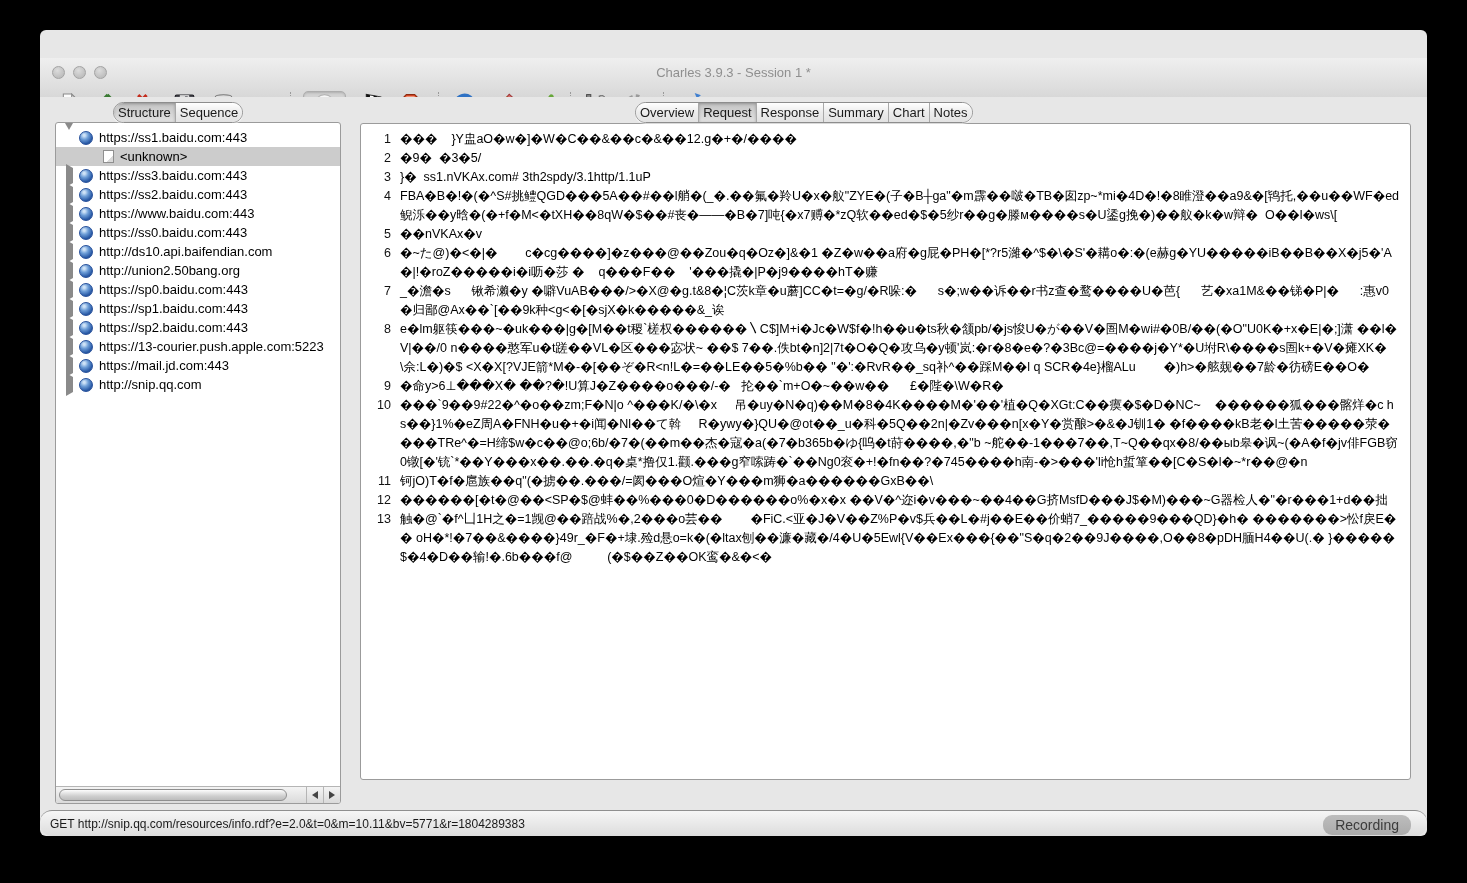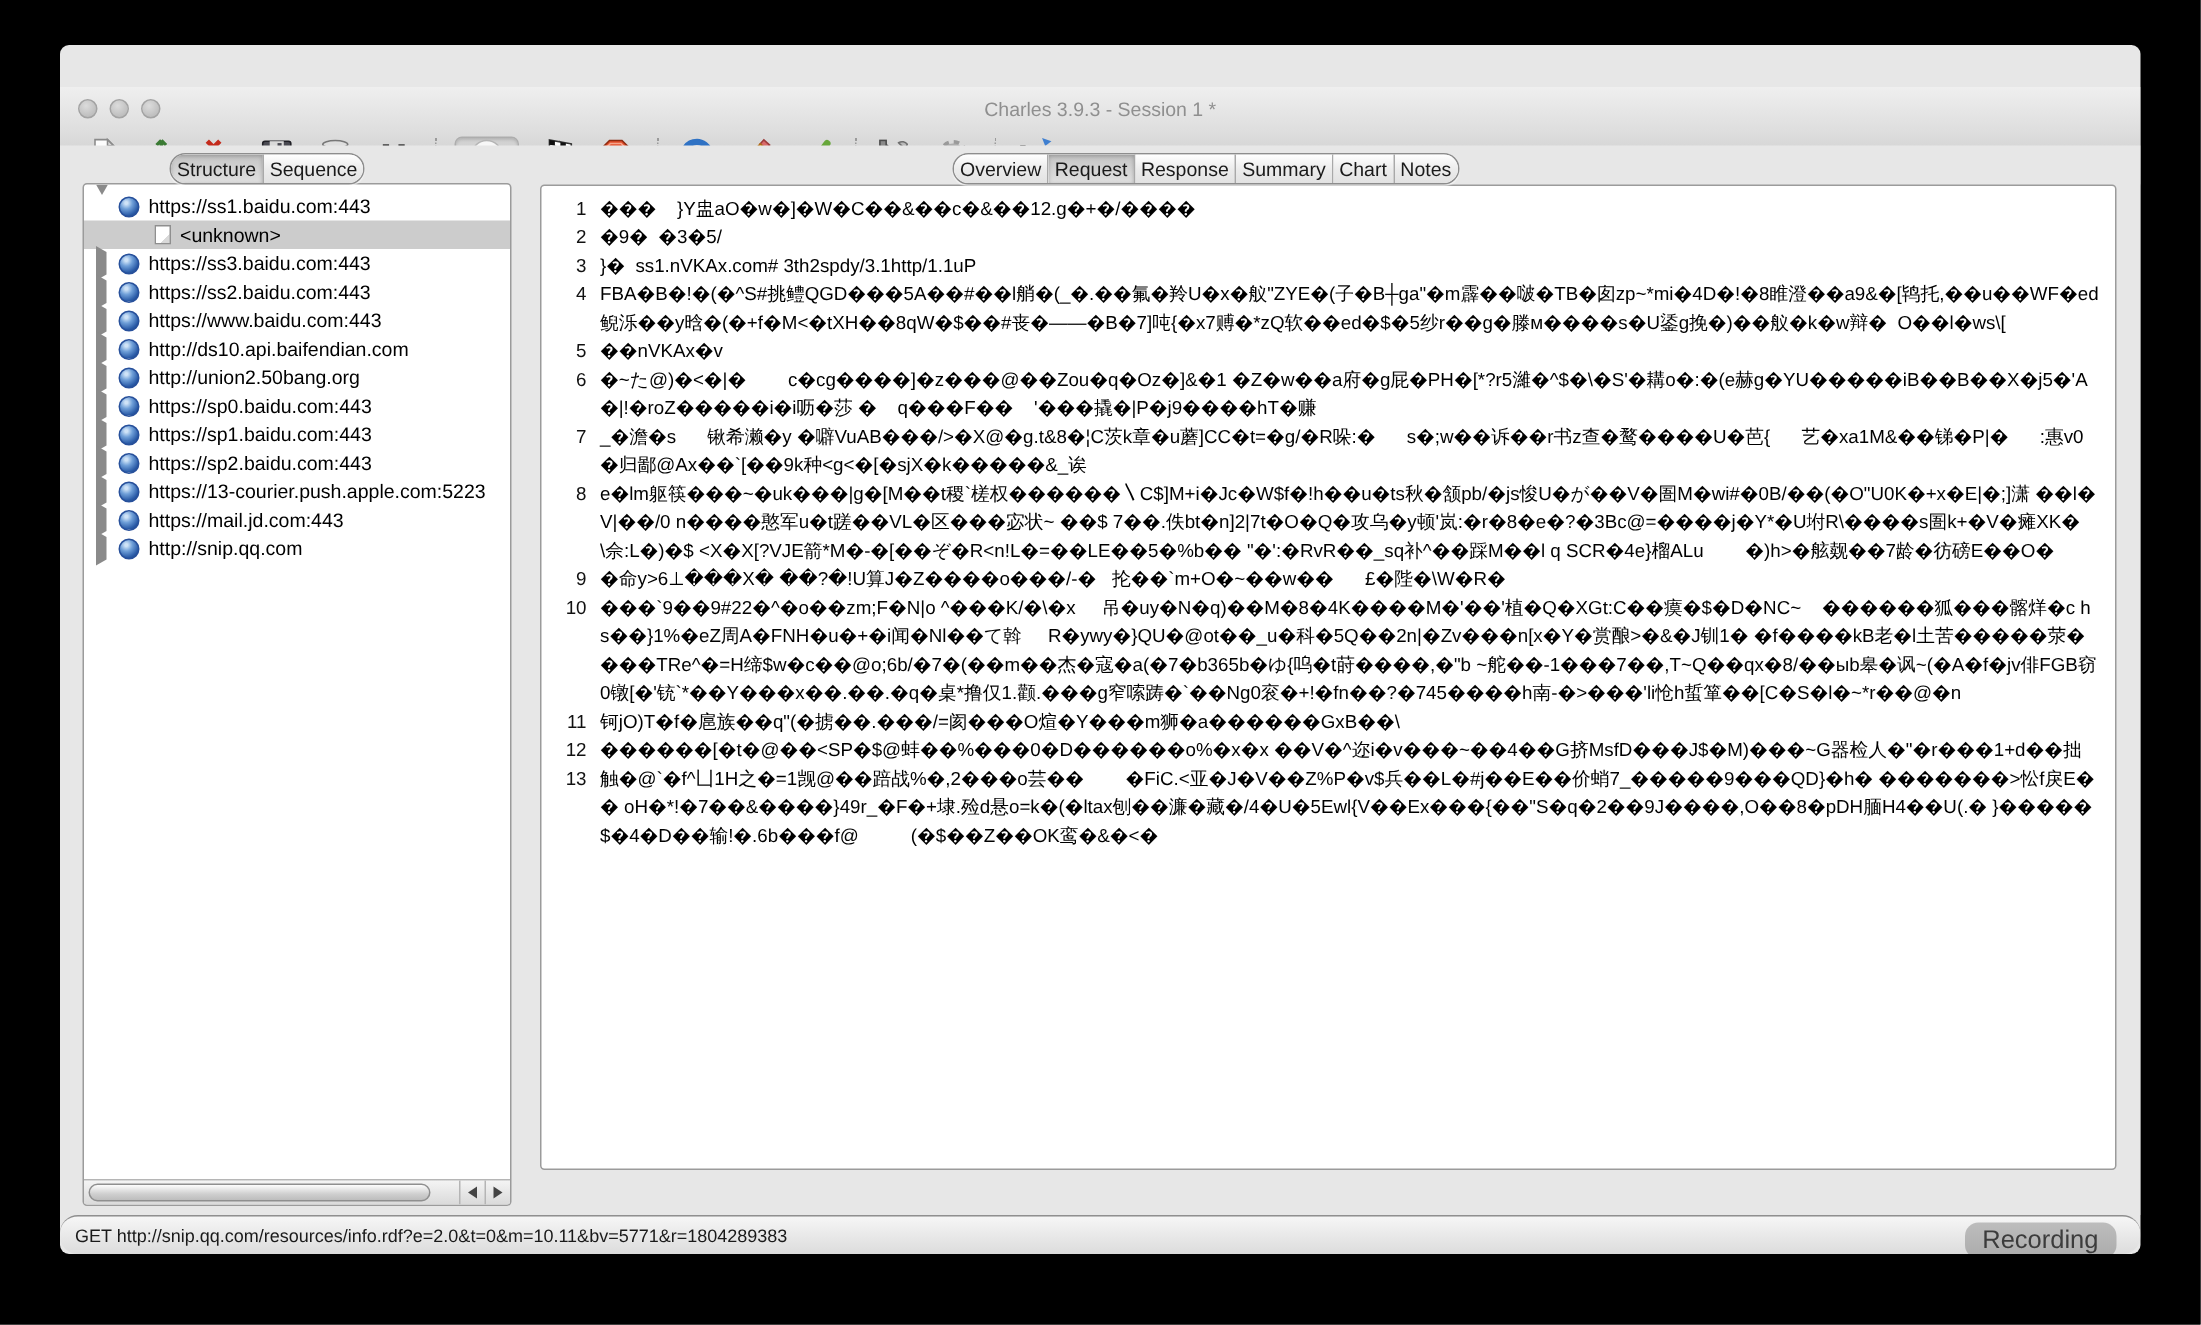--- a/index.html
+++ b/index.html
@@ -28,21 +28,21 @@
   .seg-btn:last-child { border-right:none;text-align:right; }
   .seg-btn.active { background:linear-gradient(#c3c3c3,#d6d6d6 60%,#e0e0e0); box-shadow:inset 0 1px 3px rgba(0,0,0,.25); }
 
   
   .panel { position:absolute; background:#fff; border:1px solid #9b9b9b; border-radius:3px; }
   .sidebar { left:15px; top:25px; width:286px; height:682px; overflow:hidden; }
   .mainpanel { left:320px; top:26px; width:1051px; height:657px; overflow:hidden; }
 
   
   .tree { position:absolute; left:0; top:0; right:0; bottom:17px; overflow:hidden; padding-top:5px; font-size:13px; color:#000; }
-  .trow { position:relative; height:19px; display:flex; align-items:center; white-space:nowrap; }
+  .trow { position:relative; height:19px; display:flex; align-items:center; white-space:nowrap;text-align:center; }
   .trow.selected { background:#ccc; }
   .tw-arrow { width:10px; margin-left:8px; display:inline-block; }
   .arr-r { width:0; height:0; border-left:7px solid #8a8a8a; border-top:4.5px solid transparent; border-bottom:4.5px solid transparent; }
   .arr-d { width:0; height:0; border-top:7px solid #8a8a8a; border-left:4.5px solid transparent; border-right:4.5px solid transparent; }
   .globe { width:14px; height:14px; border-radius:50%; margin:0 6px 0 5px; background:radial-gradient(circle at 35% 28%, #cfe3f7 8%, #6f9fd8 35%, #2b5ca8 70%, #173c77); border:1px solid #27509b; flex:none; }
   .docicon { width:11px; height:13px; background:linear-gradient(135deg,#fff 70%,#d9d9d9 70%), #fff; border:1px solid #8f8f8f; margin:0 6px 0 47px; flex:none; }
 
   
   .hscroll { position:absolute; left:0; right:0; bottom:0; height:17px; background:linear-gradient(#f4f4f4,#dadada); border-top:1px solid #b5b5b5; display:flex; align-items:center; }
   .hthumb { position:absolute; left:3px; top:2px; width:228px; height:12px; border-radius:7px; background:linear-gradient(#fdfdfd,#cfcfcf 60%,#bdbdbd); border:1px solid #8f8f8f; }
@@ -53,21 +53,21 @@
 
   
   .content { position:absolute; inset:0; padding:6px 10px 6px 6px; overflow:hidden; font-size:12.5px; line-height:19px; color:#000; }
   .cline { display:flex; }
   .cnum { width:24px; flex:none; text-align:right; margin-right:9px; color:#111; }
   .ctext { flex:1; white-space:pre-wrap; word-break:break-all; }
 
   
   .statusbar { position:absolute; left:0; right:0; bottom:0; height:26px; background:linear-gradient(#f6f6f6,#dcdcdc); border-top:1px solid #8f8f8f;border-radius:12px; }
   .status-text { position:absolute; left:10px; top:6px; font-size:12px; color:#1a1a1a; }
-  .badge { position:absolute; right:16px; top:4px; padding:2px 12px; font-size:17px; color:#3c3c3c; background:linear-gradient(#bdbdbd,#ababab); border-radius:9px; }
+  .badge { position:absolute; right:16px; top:4px; padding:2px 12px; font-size:14px; color:#3c3c3c; background:linear-gradient(#bdbdbd,#ababab); border-radius:9px; }
 </style>
 </head>
 <body>
 
 <div class="window">
 
   <div class="chrome">
     <div class="titlebar">
       <div class="lights">
         <div class="light"></div>
@@ -235,20 +235,25 @@
             <span>https://ss2.baidu.com:443</span>
           </div>
           <div class="trow">
             <span class="tw-arrow"><span class="arr-r"></span></span>
             <span class="globe"></span>
             <span>https://www.baidu.com:443</span>
           </div>
           <div class="trow">
             <span class="tw-arrow"><span class="arr-r"></span></span>
             <span class="globe"></span>
+            <span>https://ss0.baidu.com:443</span>
+          </div>
+          <div class="trow">
+            <span class="tw-arrow"><span class="arr-r"></span></span>
+            <span class="globe"></span>
             <span>http://ds10.api.baifendian.com</span>
           </div>
           <div class="trow">
             <span class="tw-arrow"><span class="arr-r"></span></span>
             <span class="globe"></span>
             <span>http://union2.50bang.org</span>
           </div>
           <div class="trow">
             <span class="tw-arrow"><span class="arr-r"></span></span>
             <span class="globe"></span>

